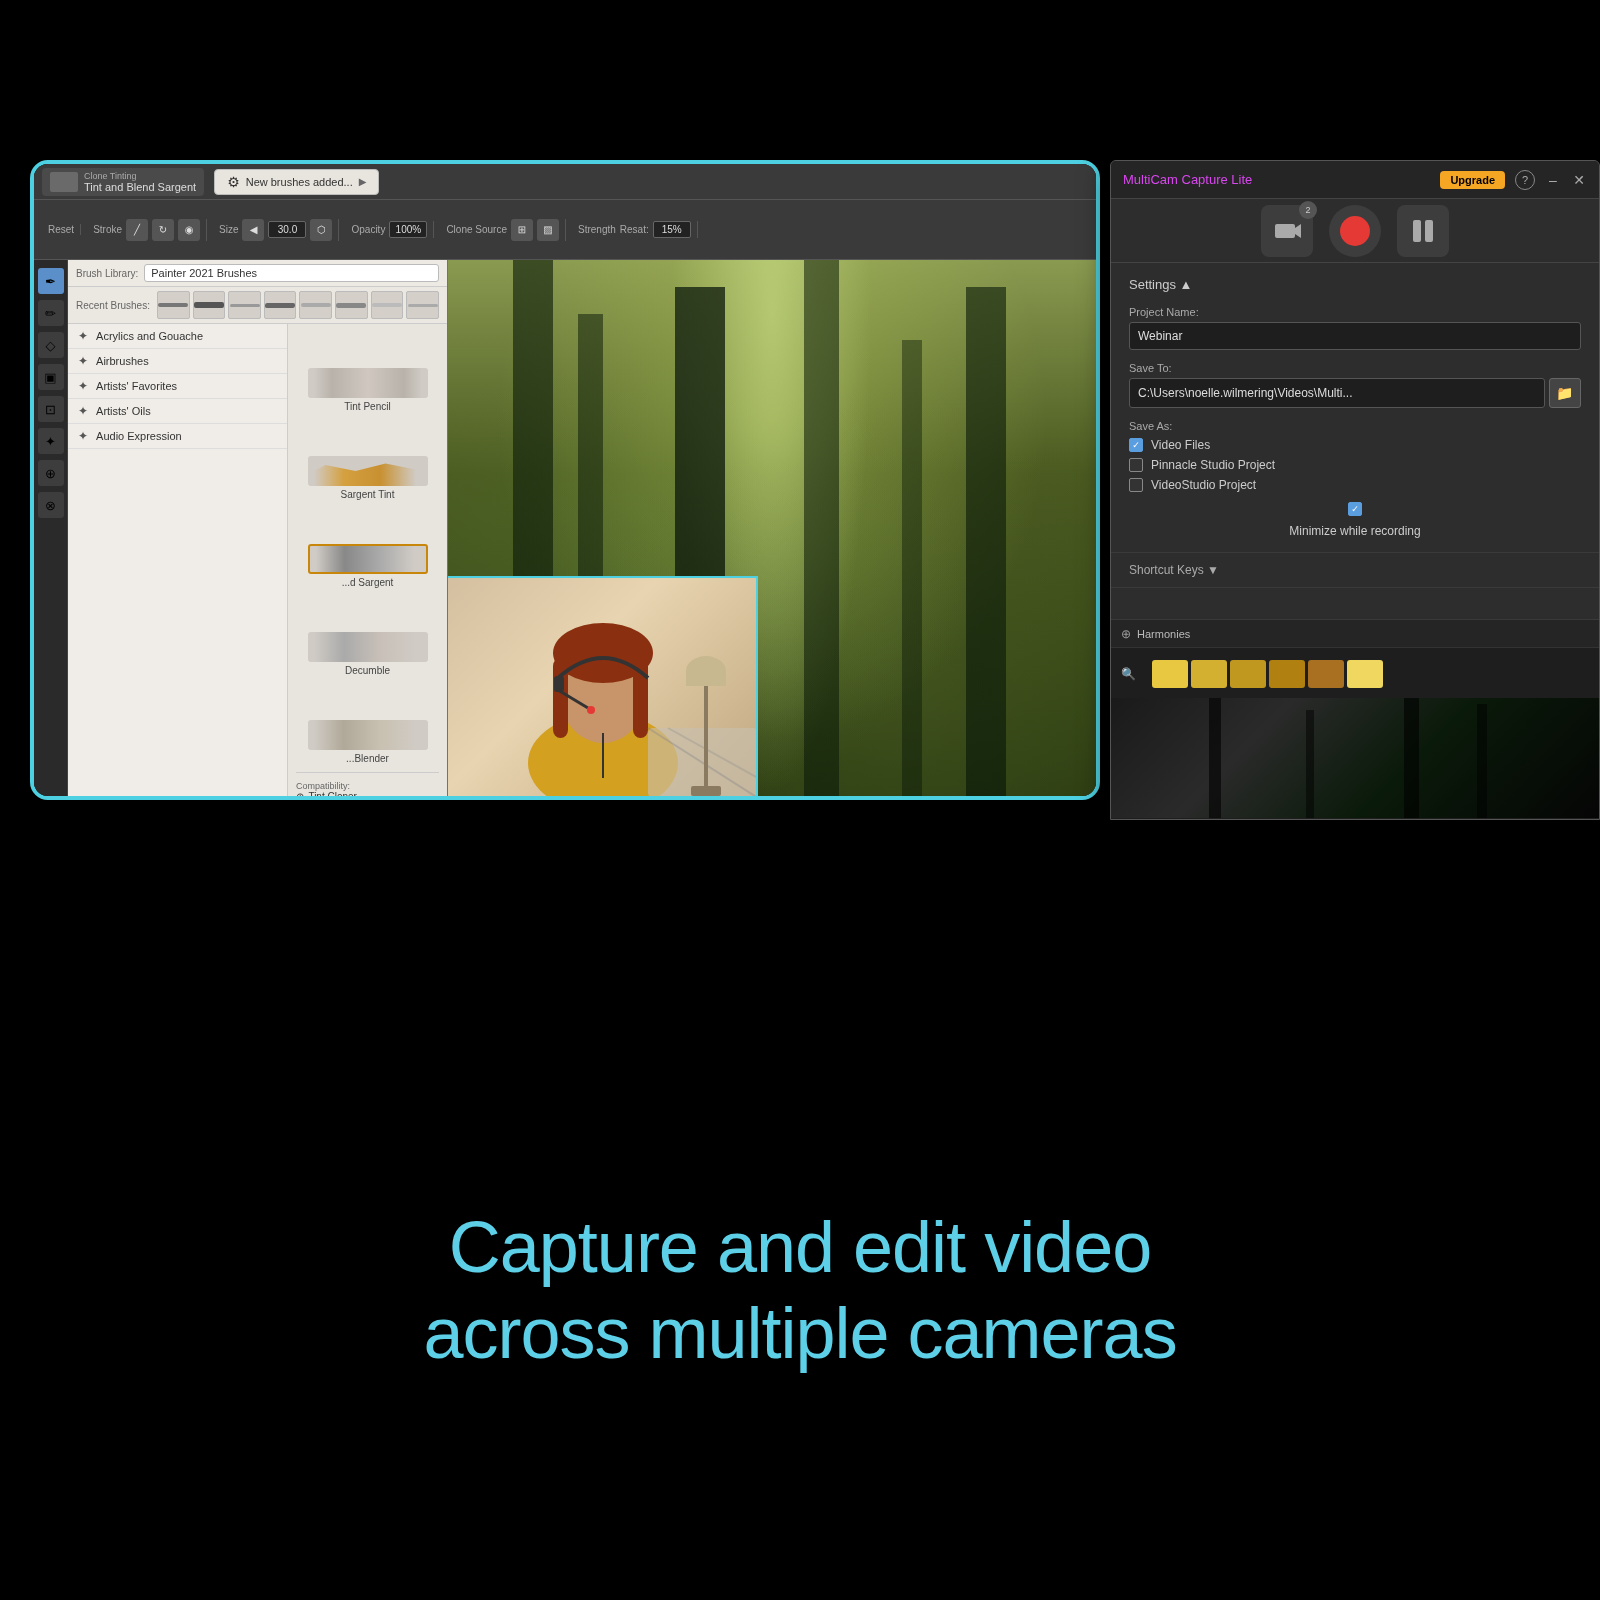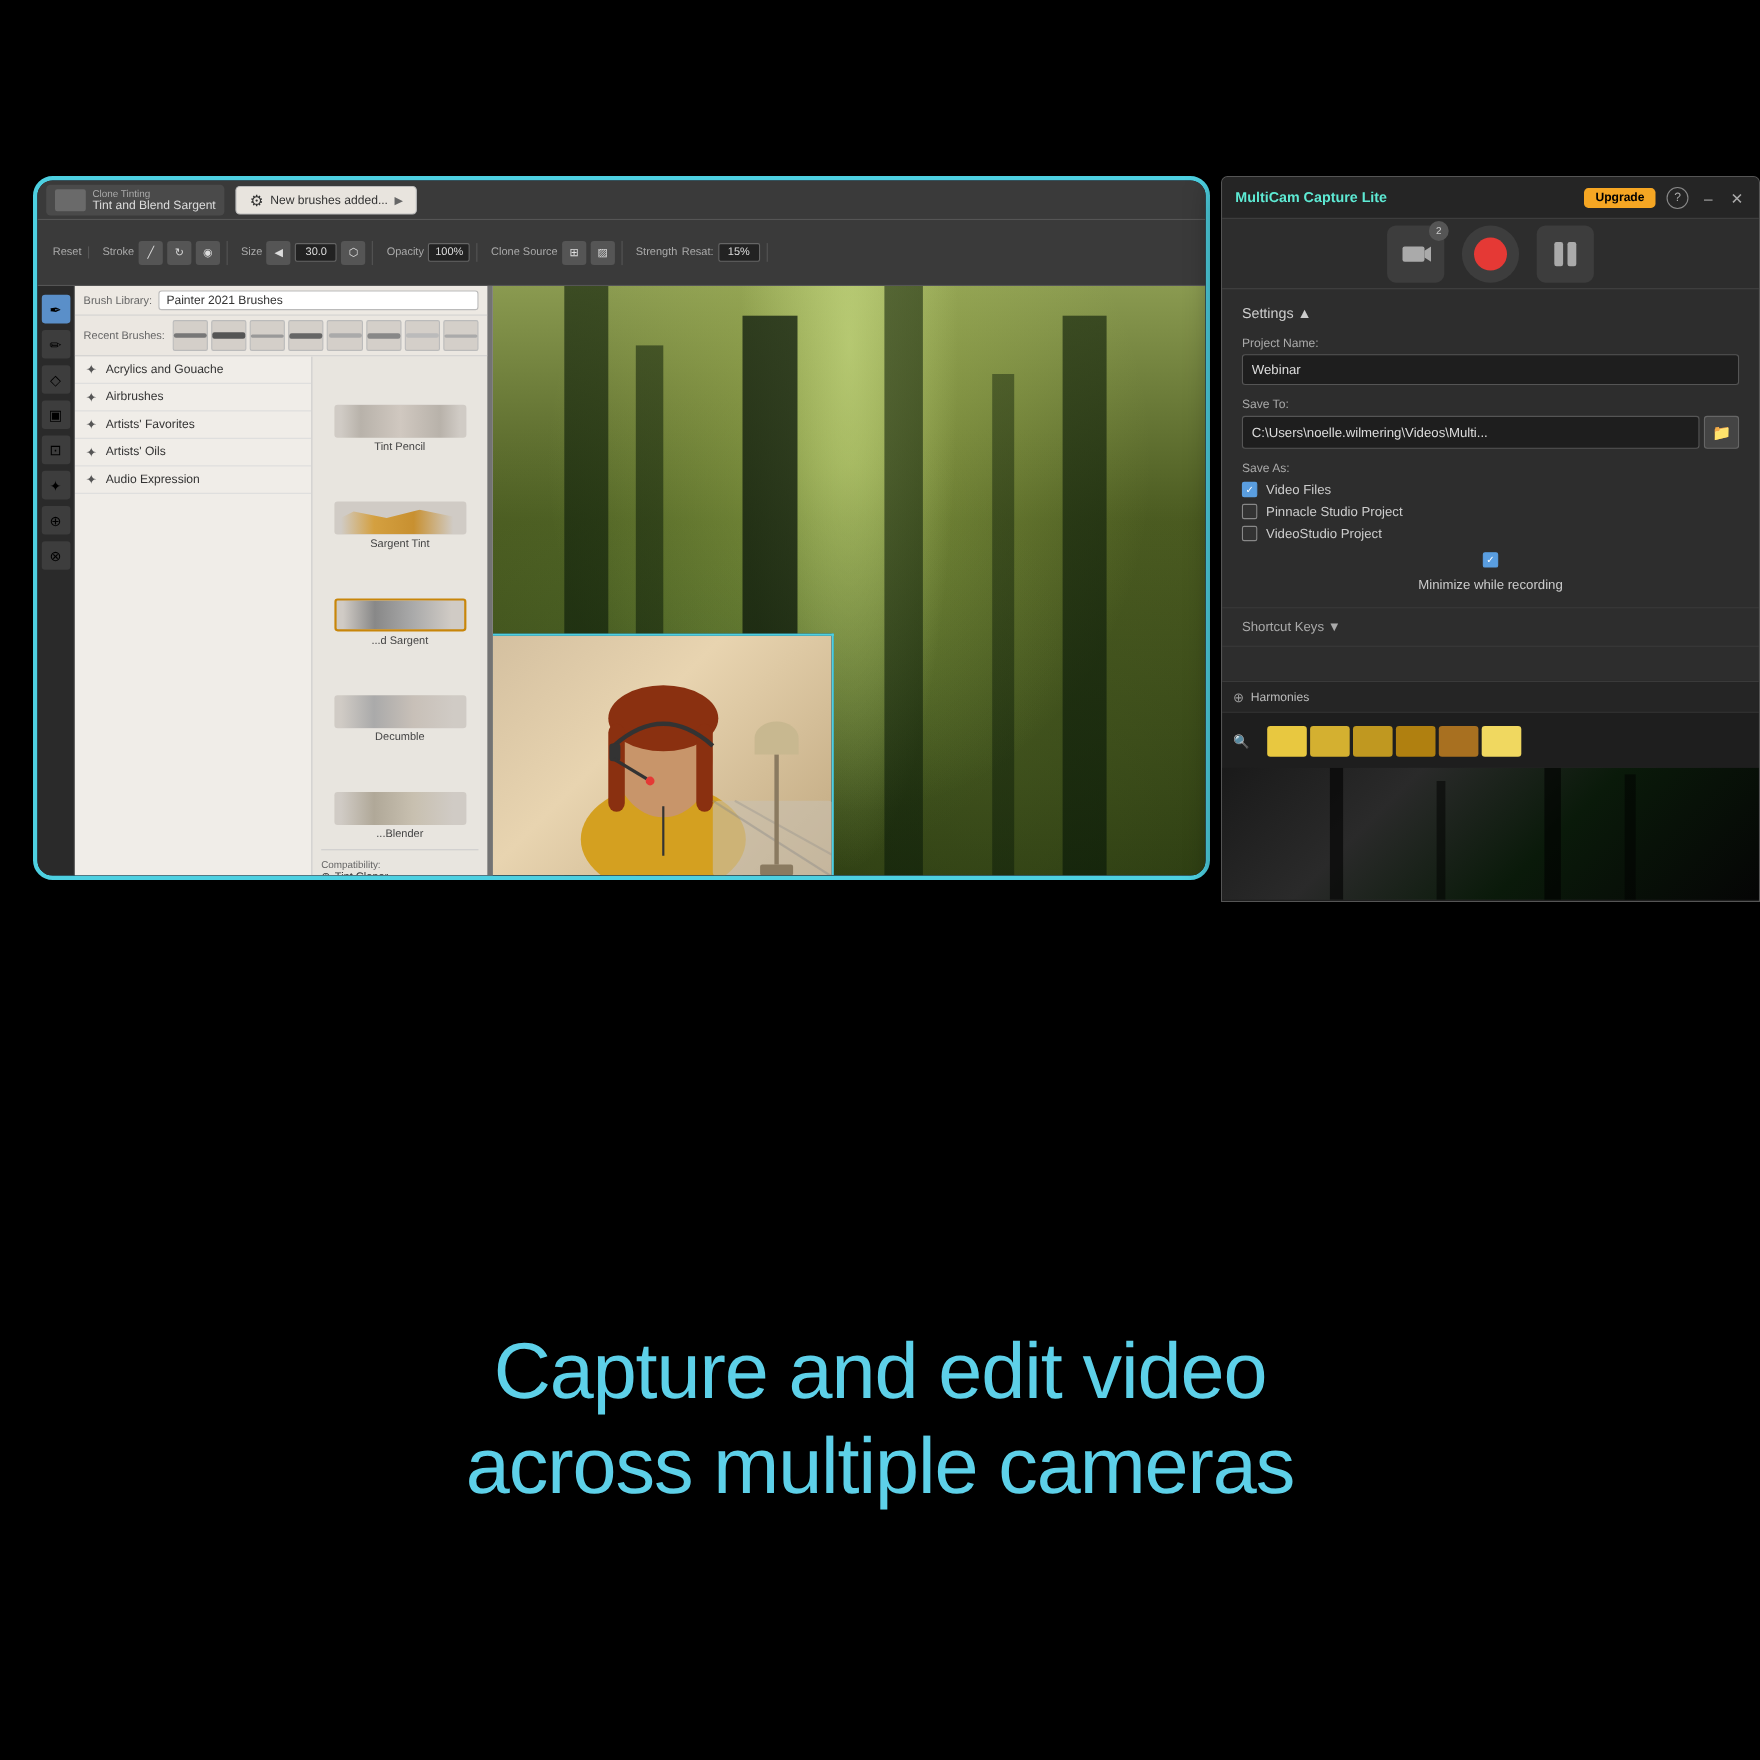--- a/index.html
+++ b/index.html
@@ -120,21 +120,21 @@
     }
 
     .tool-btn.active {
       background: #5a8fc9;
     }
 
     
     .brush-panel {
       width: 380px;
       background: #f0ede8;
-      border-right: 5px solid #737373;
+      border-right: 1px solid #737373;
       display: flex;
       flex-direction: column;
       font-size: 11px;
       color: #333;
       overflow: hidden;
     }
 
     .brush-selector-bar {
       padding: 4px 8px;
       background: #ede9e3;
@@ -360,22 +360,22 @@
       display: flex;
       align-items: center;
       padding: 0 12px;
       border-bottom: 1px solid #444;
       gap: 10px;
     }
 
     .window-title-text {
       flex: 1;
       font-size: 13px;
-      color: #5eead4;
-      font-weight: 700;
+      color: #d946ef;
+      font-weight: 400;
     }
 
     .upgrade-btn {
       background: #f5a623;
       color: #000;
       border: none;
       border-radius: 4px;
       padding: 3px 10px;
       font-size: 11px;
       font-weight: 600;

